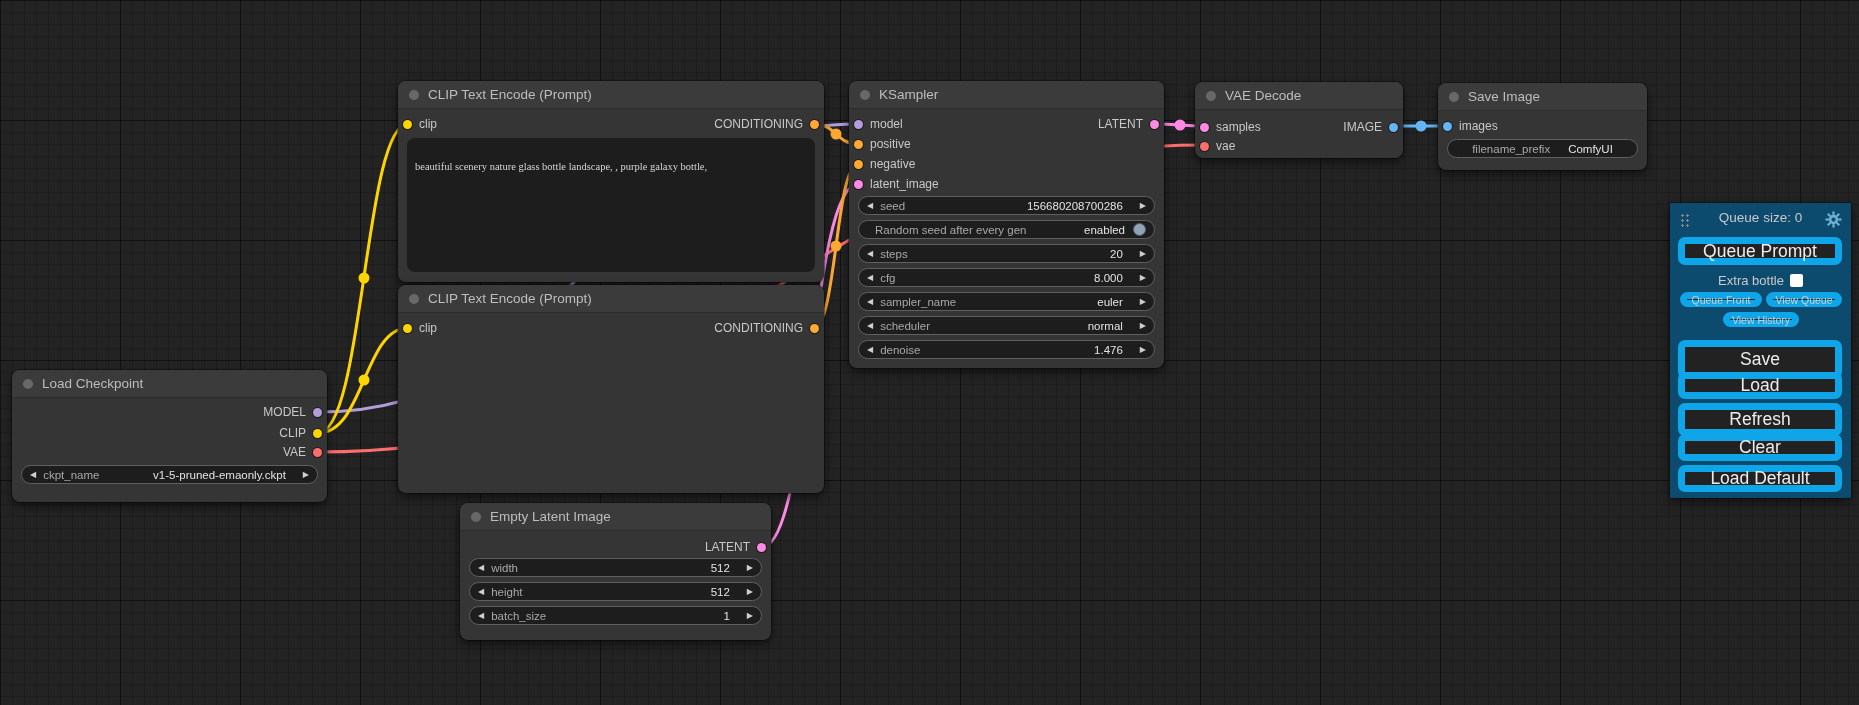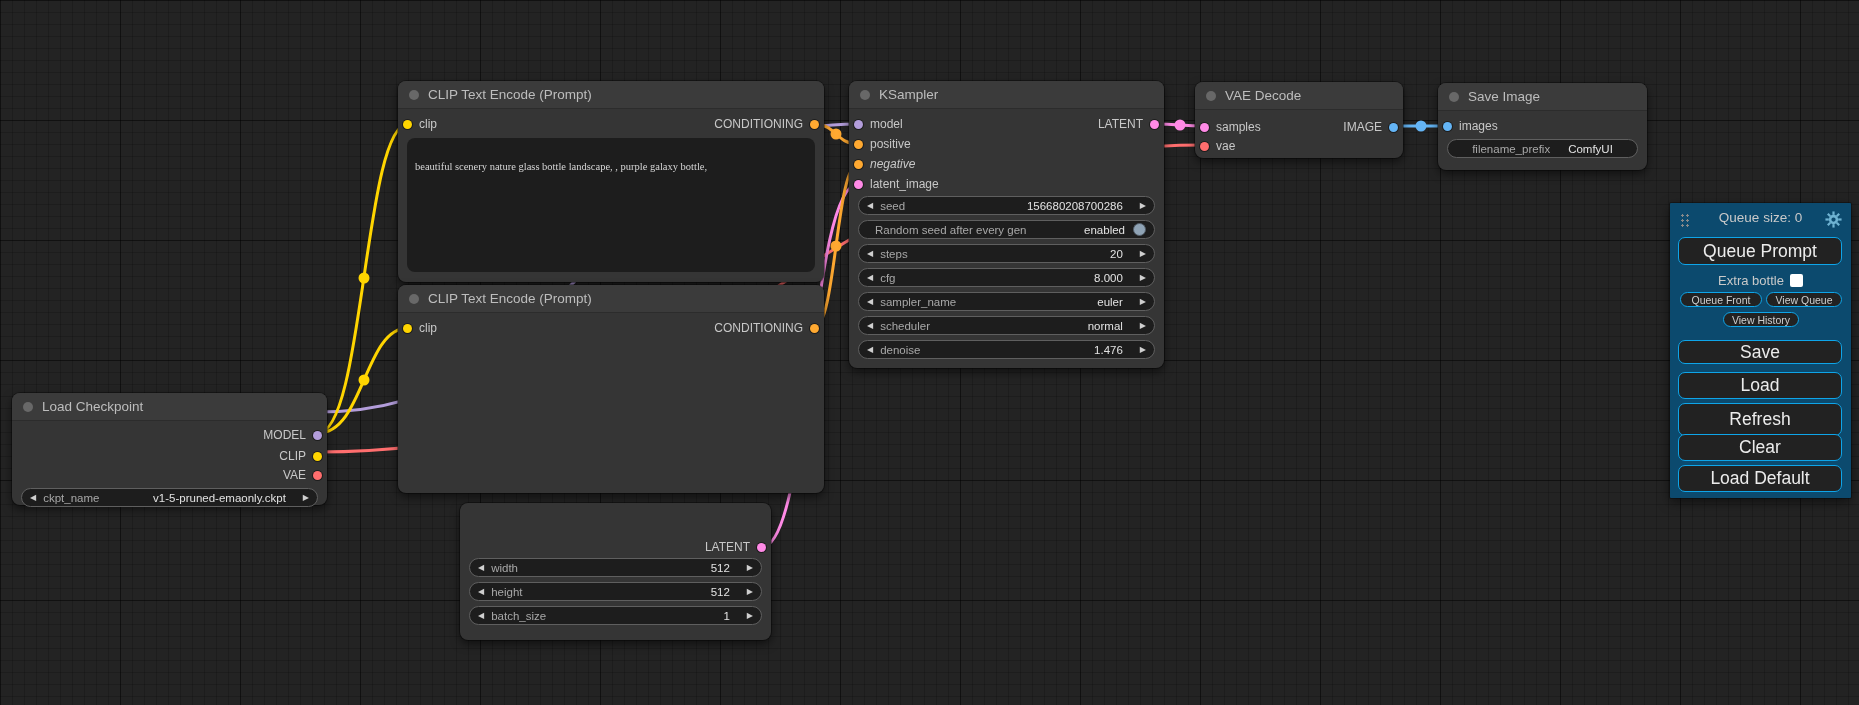--- a/index.html
+++ b/index.html
@@ -55,21 +55,21 @@
     color:#d6d6d6; white-space:pre-wrap; overflow:hidden;
   }
   
   #queue-panel {
     position:absolute; left:1670px; top:203px; width:181px; height:295px; z-index:3;
     background:#0c4a6e; border-radius:1px;
     box-shadow:0 4px 12px rgba(0,0,0,.55), 0 0 0 1px rgba(0,0,0,.3);
   }
   .qbtn {
     position:absolute; left:8px; right:9px;
-    background:#222222; border:1px solid #0ea5e9; border-radius:7px;
+    background:#222222; border:7px solid #0ea5e9; border-radius:7px;
     display:flex; align-items:center; justify-content:center;
     font-size:17.5px; color:#ececec; cursor:default;
   }
   .qbtn.small { font-size:10.5px; color:#cfcfcf; border-radius:8px; }
   #q-header { position:absolute; left:0; right:0; top:7px; height:20px; }
   #q-size { position:absolute; left:0; right:0; top:0; text-align:center; font-size:13.5px; color:#c9c9c9; }
   #q-handle {
     position:absolute; left:10px; top:3px; width:9px; height:14px;
     background-image:radial-gradient(#8a8a8a 1.1px, transparent 1.3px);
     background-size:5px 5px; background-position:0 0;
@@ -92,21 +92,21 @@
   <path d="M1154,124 C1180,124 1180,126 1205,126" stroke="#ff8ae6" stroke-width="3" fill="none"></path>
   <path d="M1394,126 C1421,126 1421,126 1448,126" stroke="#64b5f6" stroke-width="3" fill="none"></path>
   <circle cx="364" cy="278" r="5.5" fill="#ffd500"></circle>
   <circle cx="364" cy="380" r="5.5" fill="#ffd500"></circle>
   <circle cx="836" cy="134" r="5.5" fill="#ffa931"></circle>
   <circle cx="836" cy="246" r="5.5" fill="#ffa931"></circle>
   <circle cx="1180" cy="125" r="5.5" fill="#ff8ae6"></circle>
   <circle cx="1421" cy="126" r="5.5" fill="#64b5f6"></circle>
 </svg>
 
-<div class="node" style="left:12px; top:370px; width:315px; height:112px;margin-top:23px;">
+<div class="node" style="left:12px; top:370px; width:315px; height:132px;">
   <div class="node-title">
     <span class="title-dot"></span>
     <span>Load Checkpoint</span>
   </div>
   <div class="row out" style="top:32px;">
     <span>MODEL</span>
     <span class="dot c-model"></span>
   </div>
   <div class="row out" style="top:53px;">
     <span>CLIP</span>
@@ -162,21 +162,21 @@
     <span>KSampler</span>
   </div>
   <div class="row in" style="top:33px;">
     <span class="dot c-model"></span>
     <span>model</span>
   </div>
   <div class="row in" style="top:53px;">
     <span class="dot c-cond"></span>
     <span>positive</span>
   </div>
-  <div class="row in" style="top:73px;font-style:italic;">
+  <div class="row in" style="top:73px;">
     <span class="dot c-cond"></span>
     <span>negative</span>
   </div>
   <div class="row in" style="top:93px;">
     <span class="dot c-latent"></span>
     <span>latent_image</span>
   </div>
   <div class="row out" style="top:33px;">
     <span>LATENT</span>
     <span class="dot c-latent"></span>
@@ -259,20 +259,24 @@
     <span class="dot c-image"></span>
     <span>images</span>
   </div>
   <div class="widget center" style="top:56px;">
     <span class="w-label" style="margin-left:0;">filename_prefix</span>
     <span class="w-value">ComfyUI</span>
   </div>
 </div>
 
 <div class="node" style="left:460px; top:503px; width:311px; height:137px;">
+  <div class="node-title">
+    <span class="title-dot"></span>
+    <span>Empty Latent Image</span>
+  </div>
   <div class="row out" style="top:34px;">
     <span>LATENT</span>
     <span class="dot c-latent"></span>
   </div>
   <div class="widget" style="top:55px;">
     <span class="w-arrow">◀</span>
     <span class="w-label">width</span>
     <span class="w-value">512</span>
     <span class="w-gap"></span>
     <span class="w-arrow">▶</span>
@@ -314,18 +318,18 @@
     </span>
   </div>
   <div class="qbtn" style="top:34px; height:28px;">Queue Prompt</div>
   <div id="extra-row">
     <span>Extra bottle</span>
     <span id="extra-checkbox"></span>
   </div>
   <div class="qbtn small" style="left:10px; right:auto; width:82px; top:89px; height:15px;">Queue Front</div>
   <div class="qbtn small" style="left:96px; right:auto; width:76px; top:89px; height:15px;">View Queue</div>
   <div class="qbtn small" style="left:53px; right:auto; width:76px; top:109px; height:15px;">View History</div>
-  <div class="qbtn" style="top:137px; height:24px;">Save</div>
+  <div class="qbtn" style="top:137px; height:39px;">Save</div>
   <div class="qbtn" style="top:169px; height:27px;">Load</div>
   <div class="qbtn" style="top:200px; height:33px;">Refresh</div>
   <div class="qbtn" style="top:231px; height:27px;">Clear</div>
   <div class="qbtn" style="top:262px; height:27px;">Load Default</div>
 </div>
 
 </body></html>

